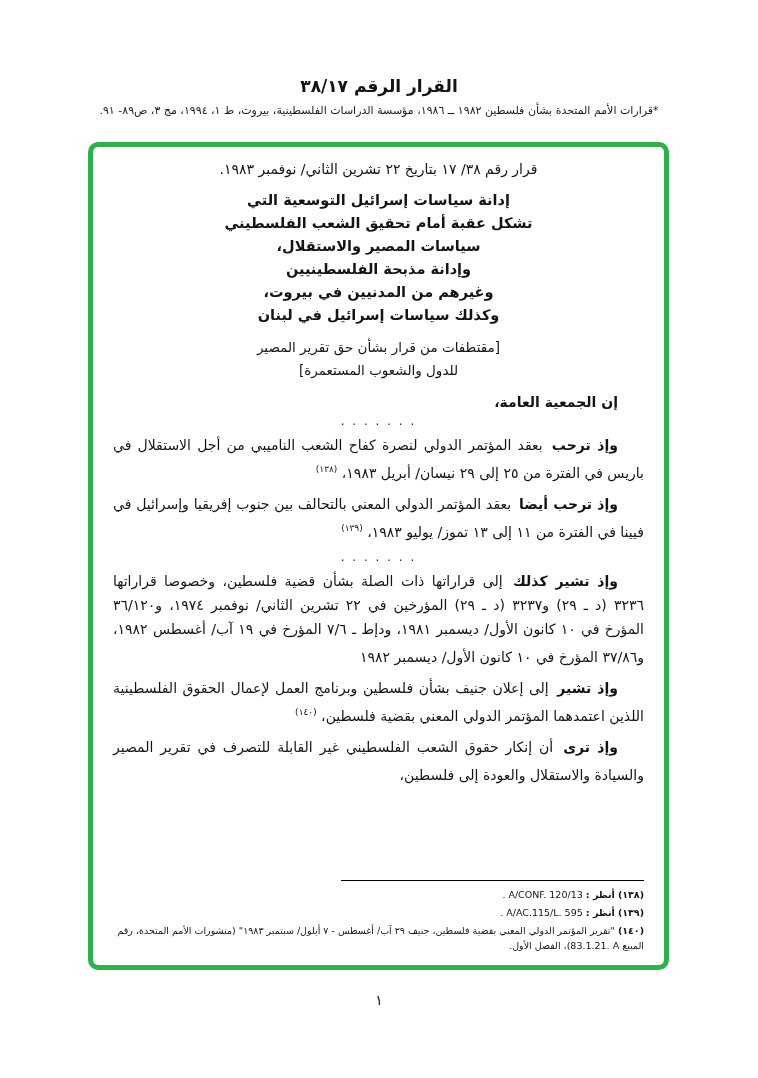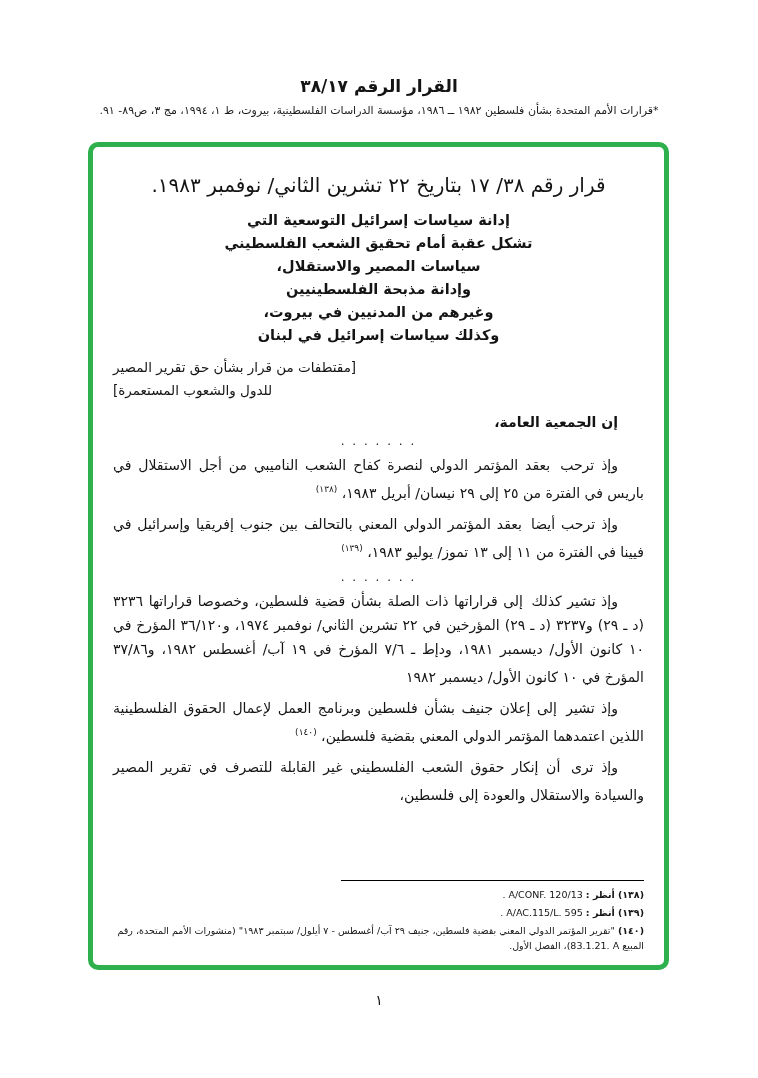--- a/index.html
+++ b/index.html
@@ -26,51 +26,51 @@
     width:581px; height:828px;
     border:5px solid #2eb14c;
     border-radius:10px;
     padding:12px 20px 10px 20px;
     direction:rtl; text-align:right;
     overflow:hidden;
     background:#ffffff;
   }
 
   .res-heading {
-    text-align:center; font-size:20px;
-    margin-top:14px; margin-bottom:12px;
+    text-align:center; font-size:14px;
+    margin-top:2px; margin-bottom:12px;
   }
 
   .res-title {
     text-align:center; font-weight:bold;
     font-size:14.5px; line-height:23px;
     margin-bottom:9px;
   }
 
   .res-subtitle {
-    text-align:left; font-size:13.5px; line-height:23px;
+    text-align:center; font-size:13.5px; line-height:23px;
     margin-bottom:12px;
   }
 
   .opening {
     font-weight:bold; font-size:14px;
     text-indent:26px; margin-bottom:4px;
   }
 
   .dots {
     text-align:center; font-size:12px; letter-spacing:2px;
     margin:2px 0 5px 0; color:#222;
   }
 
   .para {
     font-size:14px; line-height:24px;
     text-align:justify; text-indent:26px;
     margin-bottom:7px;
   }
-  .para .lead { font-weight:normal; }
+  .para .lead { font-weight:bold; }
   .para .lead { margin-left:3px; }
   .fnref { font-size:9px; vertical-align:super; }
 
   .footnotes {
     position:absolute; left:20px; right:20px; bottom:9px;
     font-size:9.5px; line-height:15px; direction:rtl; text-align:right;
   }
   .fn-rule {
     width:57%; border-top:1.5px solid #000;
     margin-bottom:6px;

